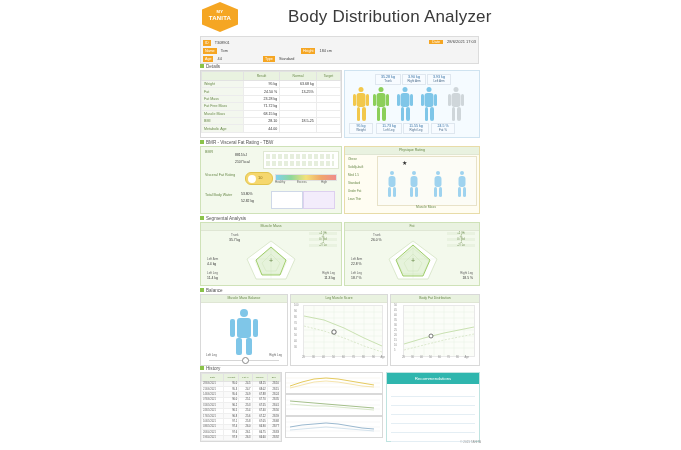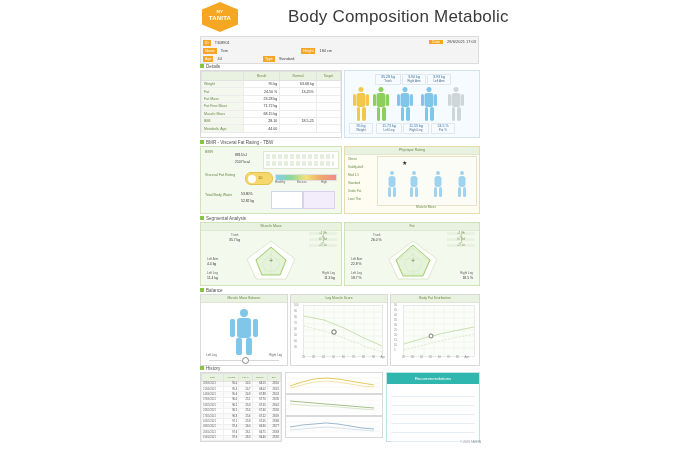--- a/index.html
+++ b/index.html
@@ -71,21 +71,21 @@
 <body>
 
 <div class="page">
 
   <div class="hdr">
     <div class="logo">
       <div class="hex"></div>
       <div class="l1">MY</div>
       <div class="l2">TANITA</div>
     </div>
-    <div class="title">Body Composition Metabolic</div>
+    <div class="title">Body Distribution Analyzer</div>
   </div>
 
   <div class="idstrip">
     <div class="idrow" style="top:3px;">
       <span class="tag">ID</span>
       <span class="val">T308901</span>
     </div>
     <div class="idrow" style="top:11px;">
       <span class="tag">Name</span>
       <span class="val">Tom</span>

